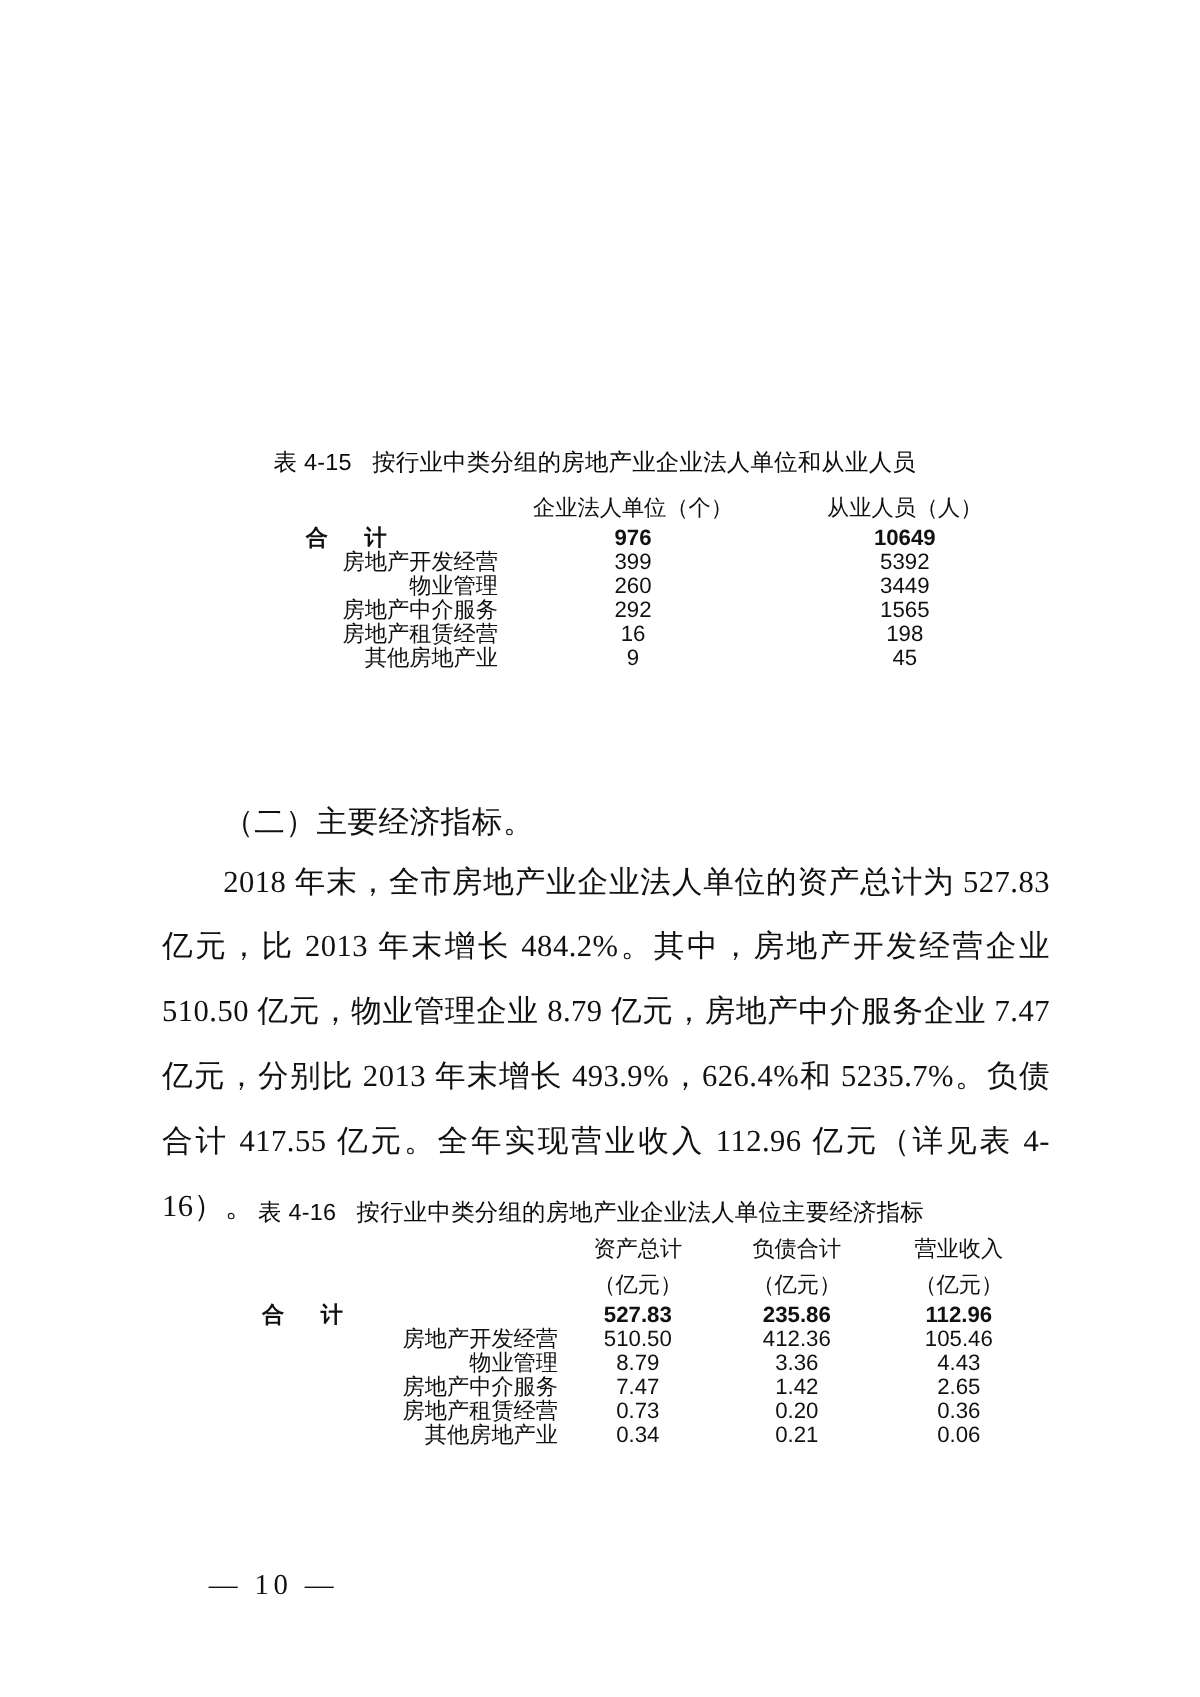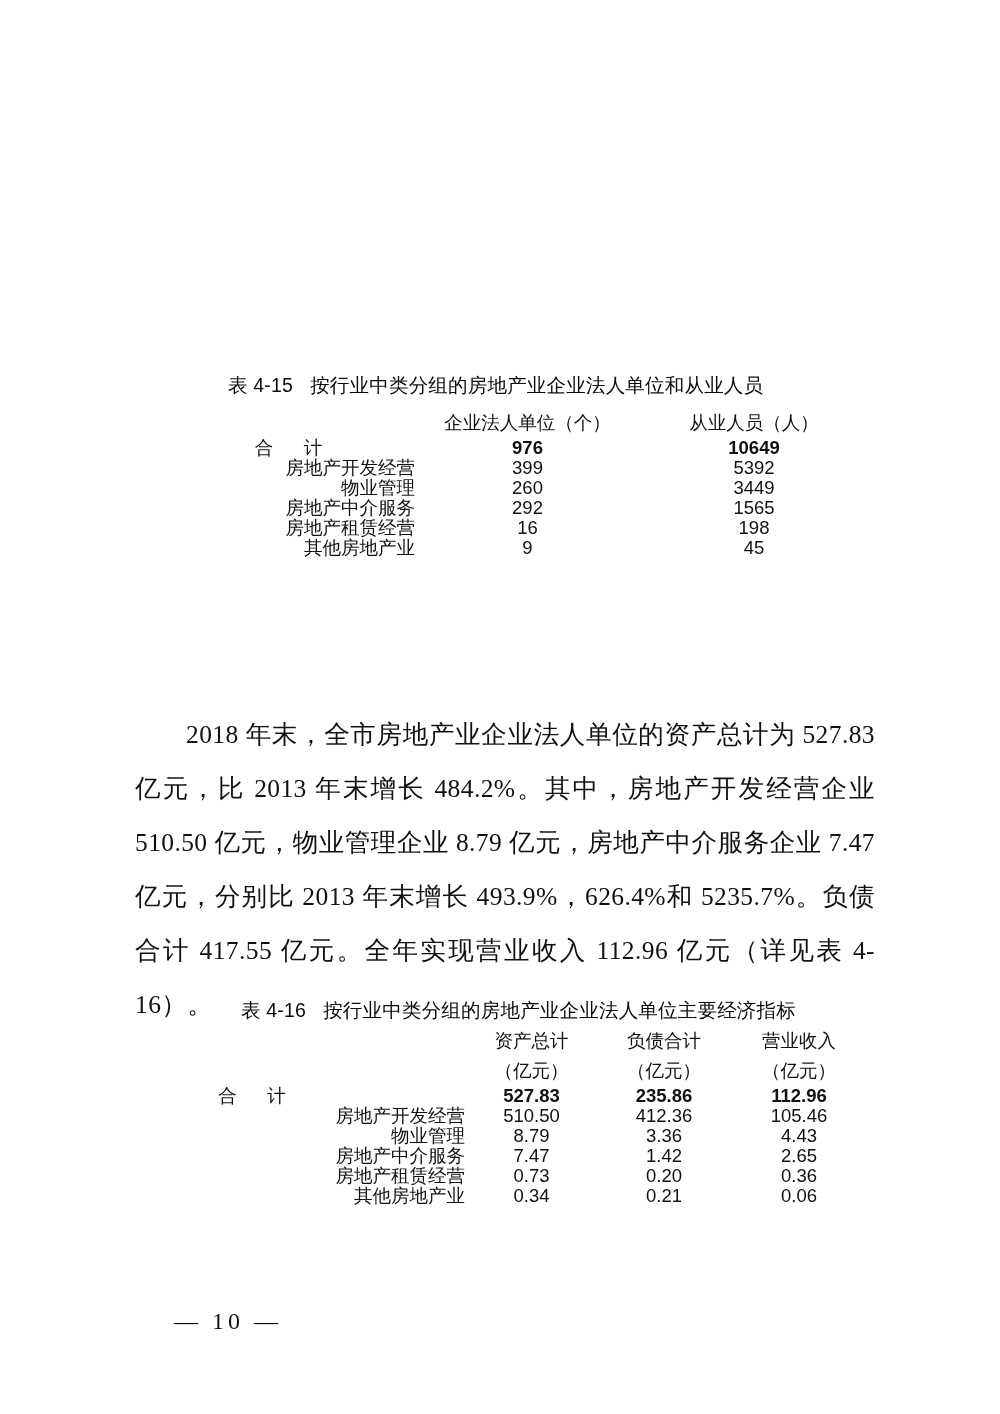--- a/index.html
+++ b/index.html
@@ -88,21 +88,21 @@
     padding-right: 140px;
   }
   .num-cell {
     font-size: 18.5px;
     line-height: 20px;
     text-align: center;
     padding: 5px 4px;
     white-space: nowrap;
   }
   .row-total .num-cell { font-weight: bold; margin-top: 32px; }
-  .row-total .lbl-cell { font-weight: normal; }
+  .row-total .lbl-cell { font-weight: bold; }
 
   
   .footer {
     position: absolute;
     font-size: 24px;
     letter-spacing: 4px;
     color: #111111;
     white-space: nowrap;
   }
 </style>
@@ -156,24 +156,25 @@
         <td class="num-cell vline">198</td>
       </tr>
       <tr>
         <td class="lbl-cell rule-bot">其他房地产业</td>
         <td class="num-cell rule-bot vline">9</td>
         <td class="num-cell rule-bot vline">45</td>
       </tr>
     </tbody>
   </table>
 
+  <p class="para para-indent" style="left:135px; top:632px; width:740px;">（二）主要经济指标。</p>
 
   <p class="para para-indent" style="left:135px; top:682px; width:740px;">2018 年末，全市房地产业企业法人单位的资产总计为 527.83 亿元，比 2013 年末增长 484.2%。其中，房地产开发经营企业 510.50 亿元，物业管理企业 8.79 亿元，房地产中介服务企业 7.47 亿元，分别比 2013 年末增长 493.9%，626.4%和 5235.7%。负债合计 417.55 亿元。全年实现营业收入 112.96 亿元（详见表 4-16）。</p>
 
-  <div class="tbl-caption" style="left:215px; top:997px;margin-left:26px;">
+  <div class="tbl-caption" style="left:215px; top:997px;">
     <span>表 4-16</span><span class="cap-gap"></span><span>按行业中类分组的房地产业企业法人单位主要经济指标</span>
   </div>
 
   <table class="tbl" style="left:155px; top:1026px; width:713px;">
     <colgroup>
       <col style="width:310px">
       <col style="width:133px">
       <col style="width:132px">
       <col style="width:138px">
     </colgroup>

